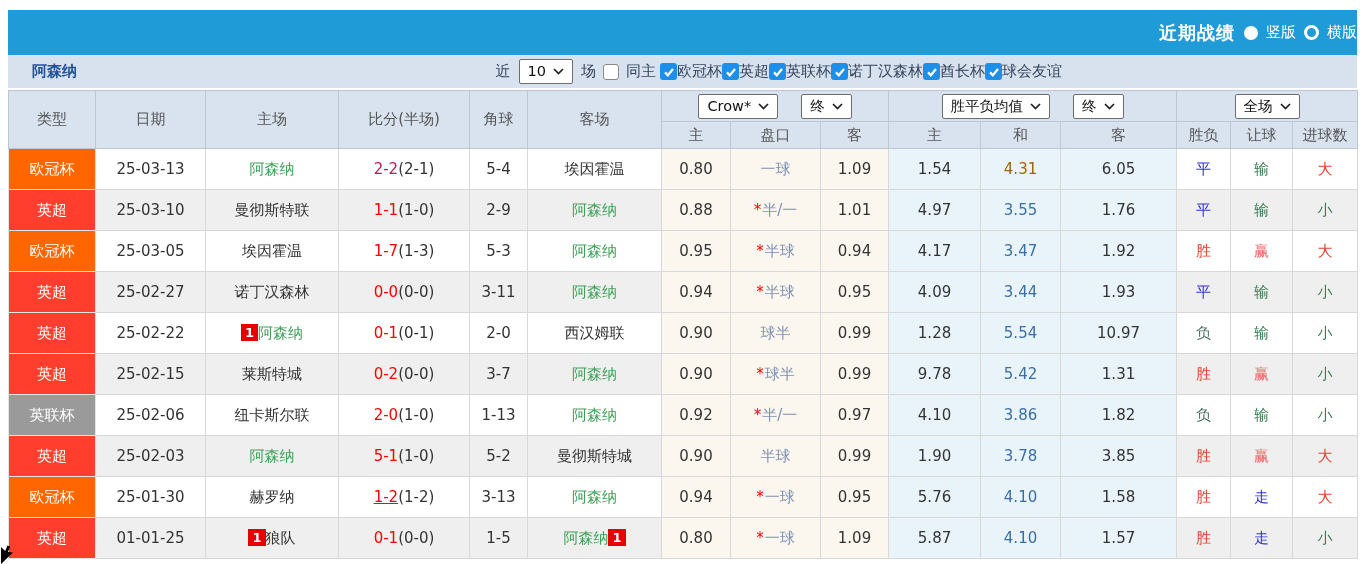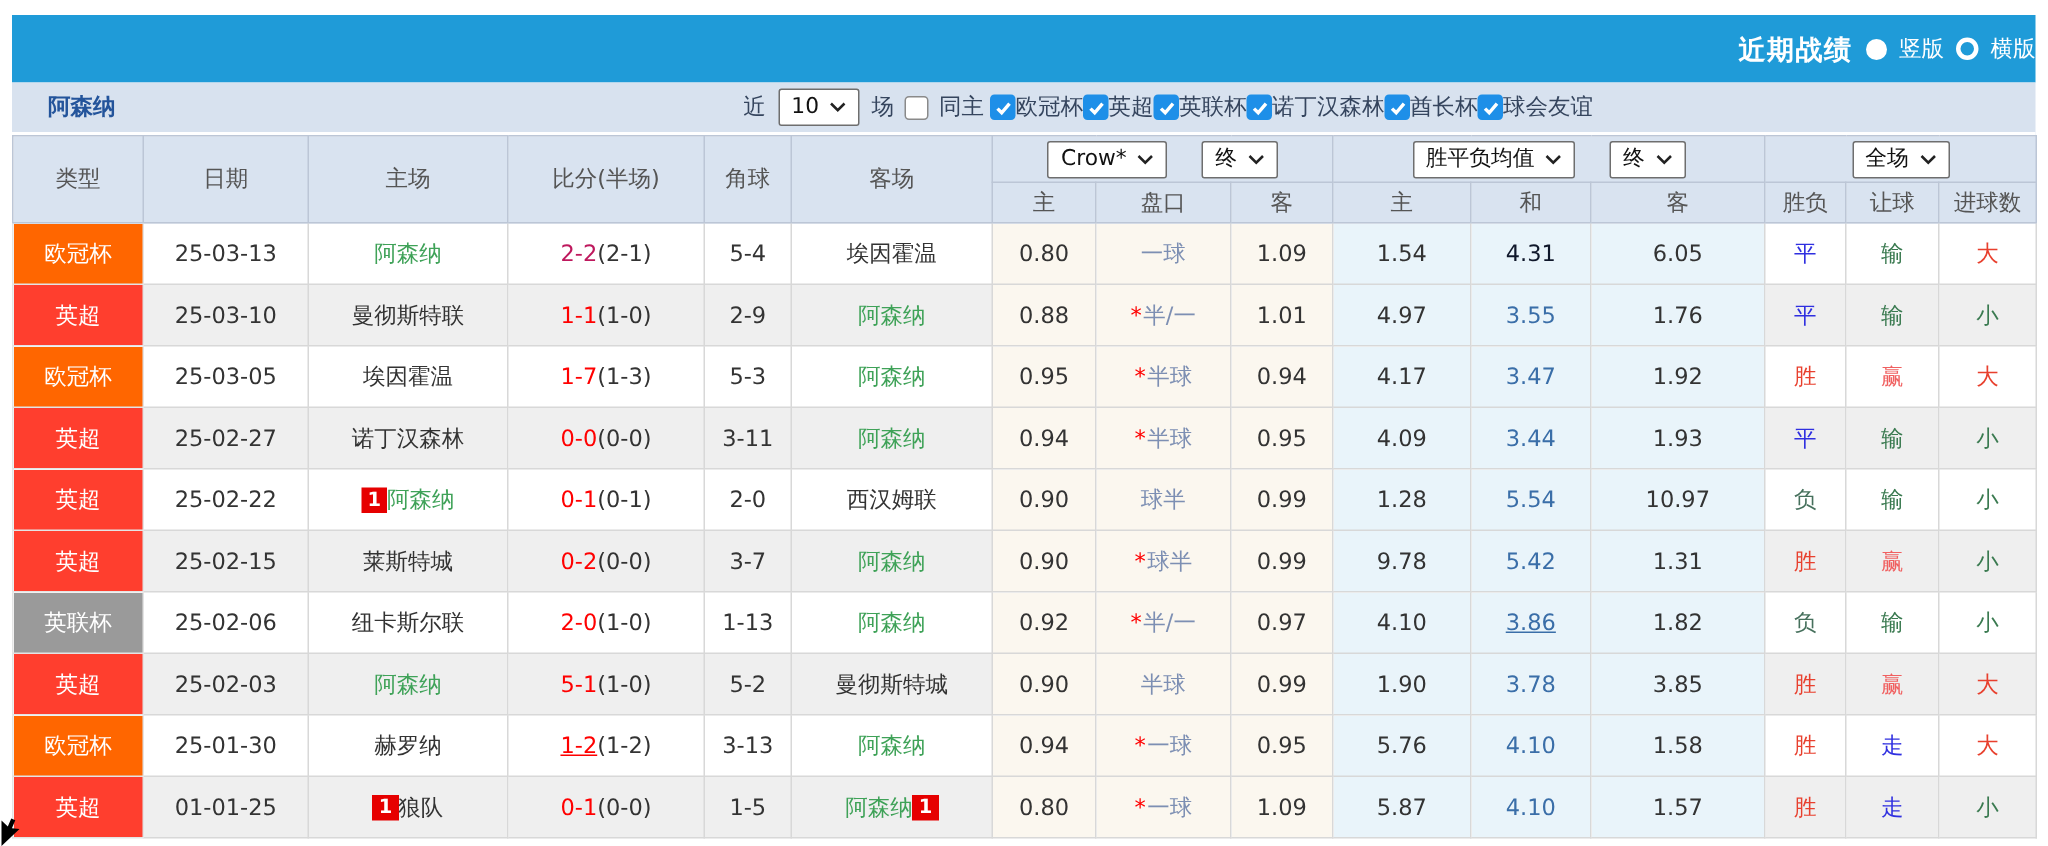--- a/index.html
+++ b/index.html
@@ -237,21 +237,21 @@
           <td class="league" style="background: rgb(255, 102, 0);">欧冠杯</td>
           <td>25-03-13</td>
           <td><span style="color: rgb(63, 162, 88);">阿森纳</span></td>
           <td><span class="ft" style="color: #be185d;">2-2</span><span class="ht">(2-1)</span></td>
           <td>5-4</td>
           <td><span>埃因霍温</span></td>
           <td class="cream">0.80</td>
           <td class="cream"><span class="hcap" style="color: rgb(125, 143, 179);">一球</span></td>
           <td class="cream">1.09</td>
           <td class="lblue">1.54</td>
-          <td class="lblue"><span class="mdraw" style="color: #0f172a;">4.31</span></td>
+          <td class="lblue"><span class="mdraw" style="color: #a16207;">4.31</span></td>
           <td class="lblue">6.05</td>
           <td><span style="color: rgb(47, 47, 224);">平</span></td>
           <td><span style="color: rgb(58, 122, 80);">输</span></td>
           <td><span style="color: rgb(232, 64, 46);">大</span></td>
         </tr>
         <tr class="even">
           <td class="league" style="background: rgb(255, 62, 46);">英超</td>
           <td>25-03-10</td>
           <td><span>曼彻斯特联</span></td>
           <td><span class="ft" style="color: rgb(255, 0, 0);">1-1</span><span class="ht">(1-0)</span></td>
@@ -339,21 +339,21 @@
           <td class="league" style="background: rgb(154, 154, 154);">英联杯</td>
           <td>25-02-06</td>
           <td><span>纽卡斯尔联</span></td>
           <td><span class="ft" style="color: rgb(255, 0, 0);">2-0</span><span class="ht">(1-0)</span></td>
           <td>1-13</td>
           <td><span style="color: rgb(63, 162, 88);">阿森纳</span></td>
           <td class="cream">0.92</td>
           <td class="cream"><span class="star" style="color: rgb(255, 0, 0);">*</span><span class="hcap" style="color: rgb(125, 143, 179);">半/一</span></td>
           <td class="cream">0.97</td>
           <td class="lblue">4.10</td>
-          <td class="lblue"><span class="mdraw" style="color: rgb(58, 110, 168); text-decoration: underline;">3.86</span></td>
+          <td class="lblue"><span class="mdraw" style="color: rgb(58, 110, 168);">3.86</span></td>
           <td class="lblue">1.82</td>
           <td><span style="color: rgb(70, 112, 92);">负</span></td>
           <td><span style="color: rgb(58, 122, 80);">输</span></td>
           <td><span style="color: rgb(58, 122, 80);">小</span></td>
         </tr>
         <tr class="even">
           <td class="league" style="background: rgb(255, 62, 46);">英超</td>
           <td>25-02-03</td>
           <td><span style="color: rgb(63, 162, 88);">阿森纳</span></td>
           <td><span class="ft" style="color: rgb(255, 0, 0);">5-1</span><span class="ht">(1-0)</span></td>

